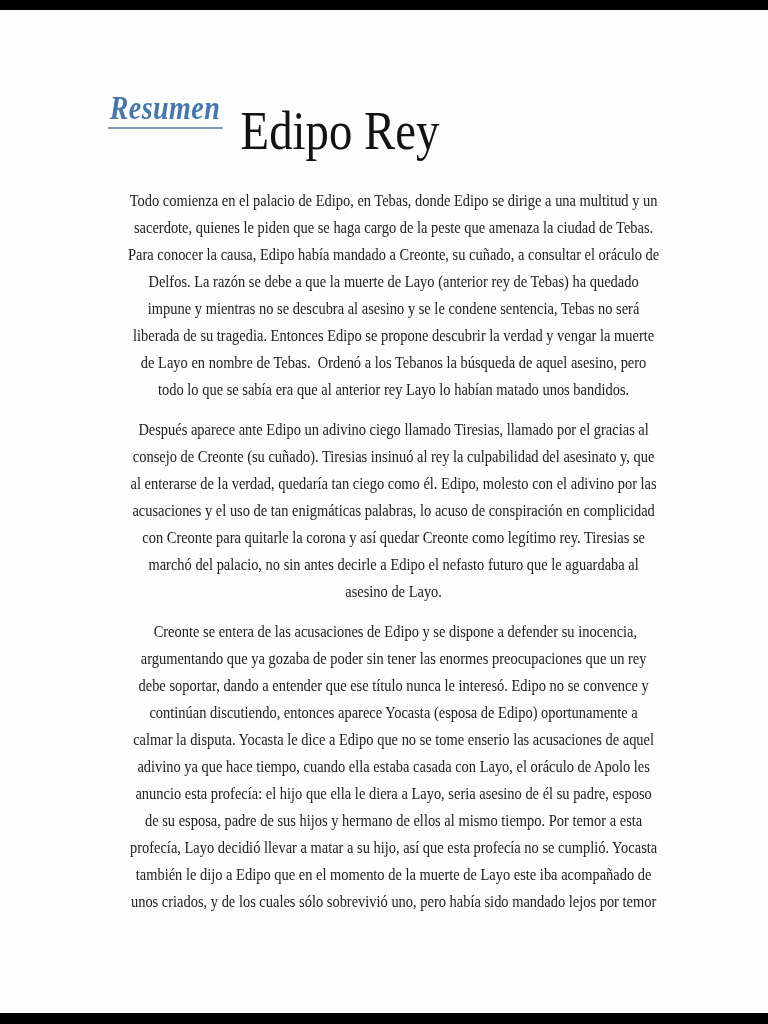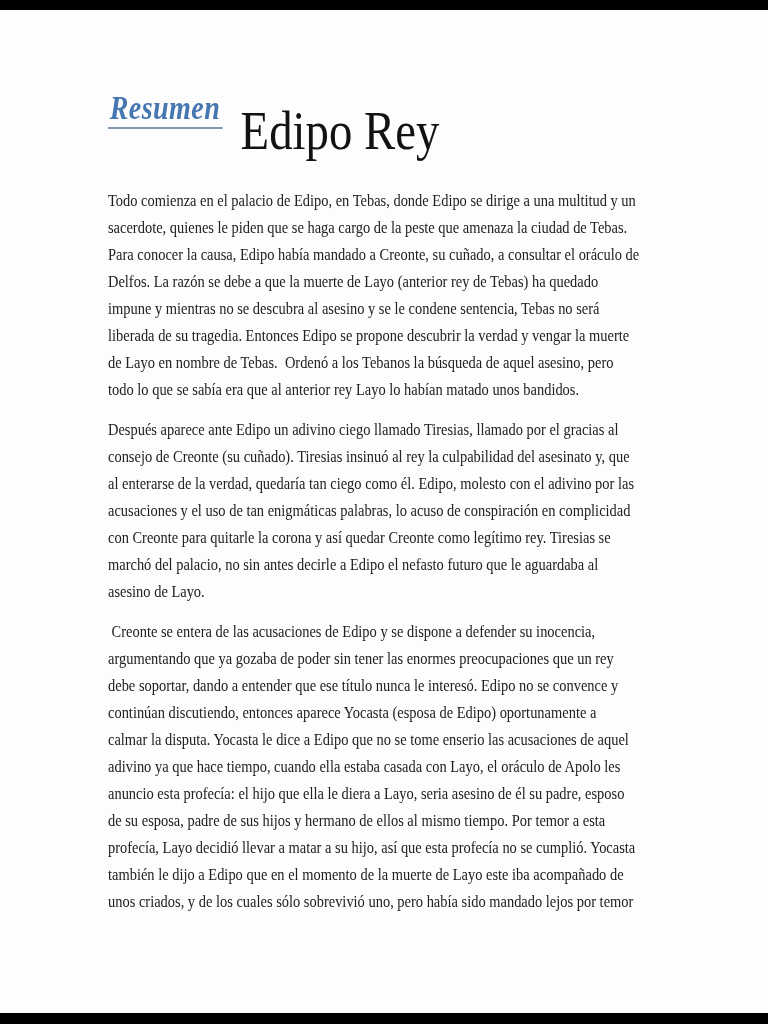--- a/index.html
+++ b/index.html
@@ -7,20 +7,21 @@
     padding: 0;
     background: #ffffff;
   }
   .page {
     position: relative;
     width: 768px;
     height: 1024px;
     background: #fdfdfd;
     overflow: hidden;
     font-family: "Liberation Serif", "DejaVu Serif", serif;
+    text-align: center;
   }
   .letterbox {
     position: absolute;
     left: 0;
     width: 768px;
     background: #000000;
   }
   .letterbox.top { top: 0; height: 10px; }
   .letterbox.bottom { bottom: 0; height: 11px; }
 

